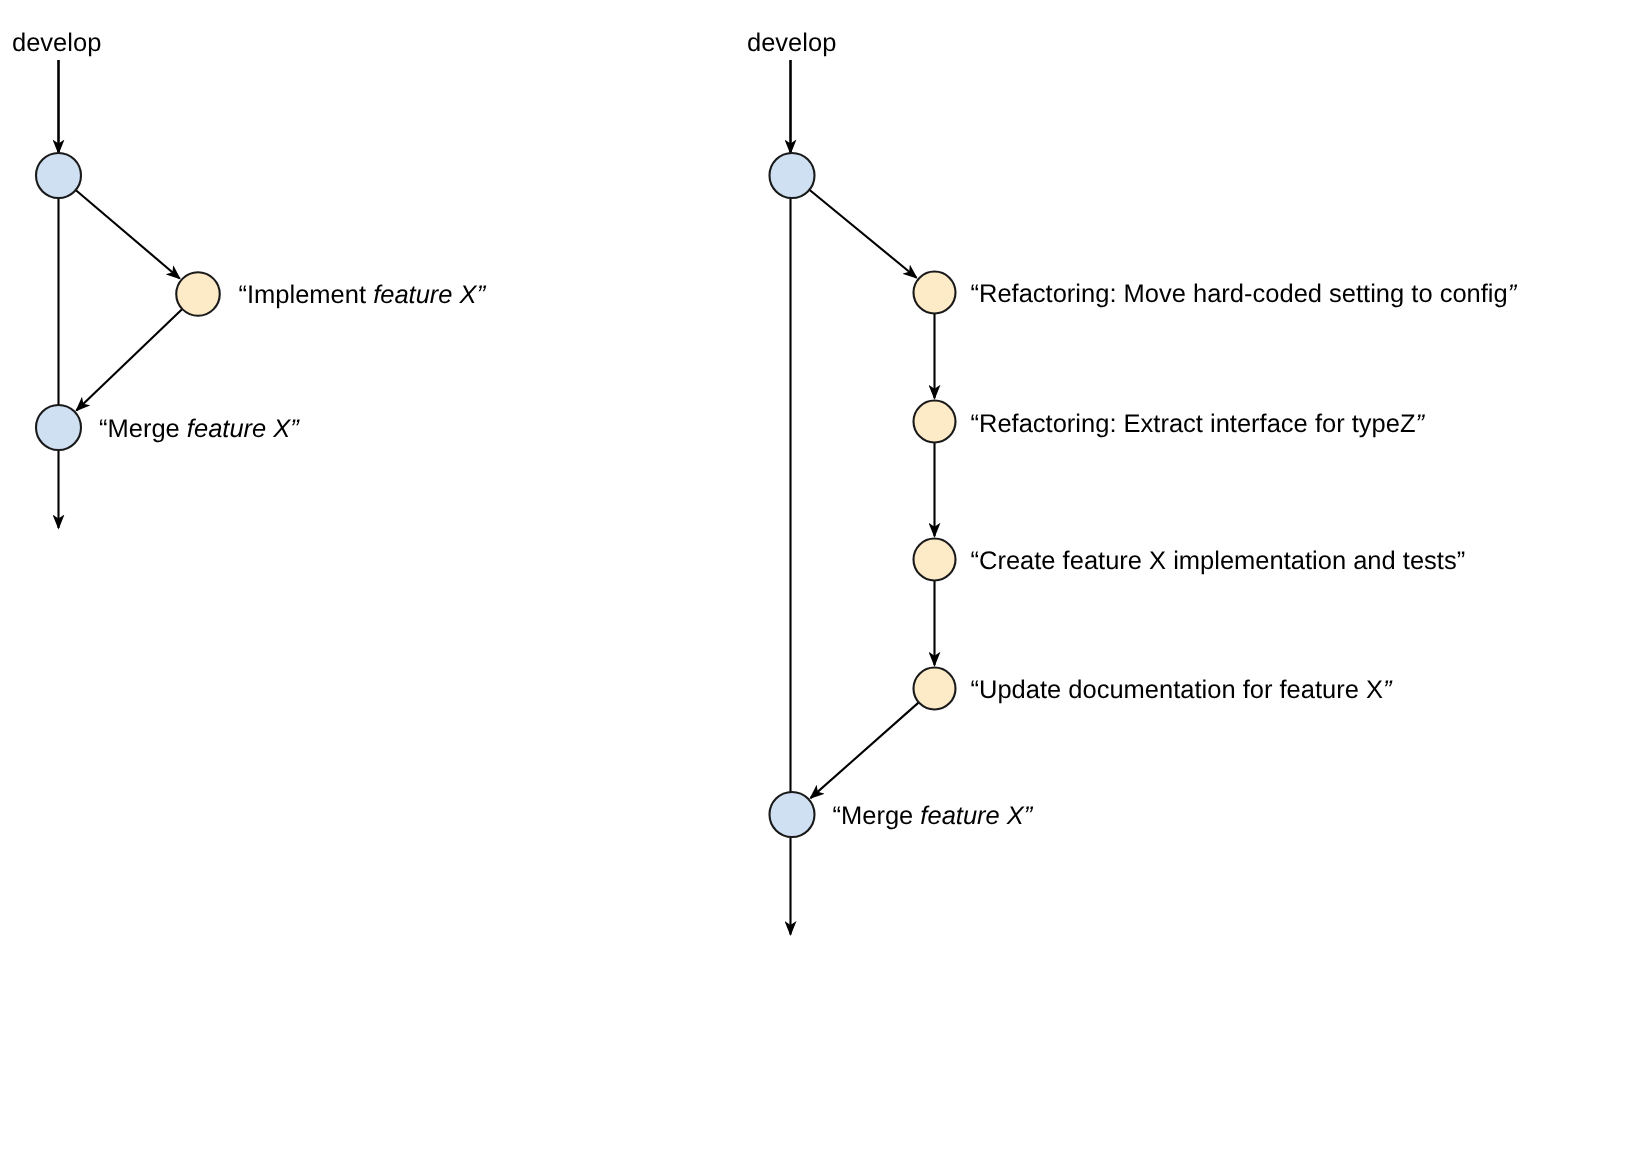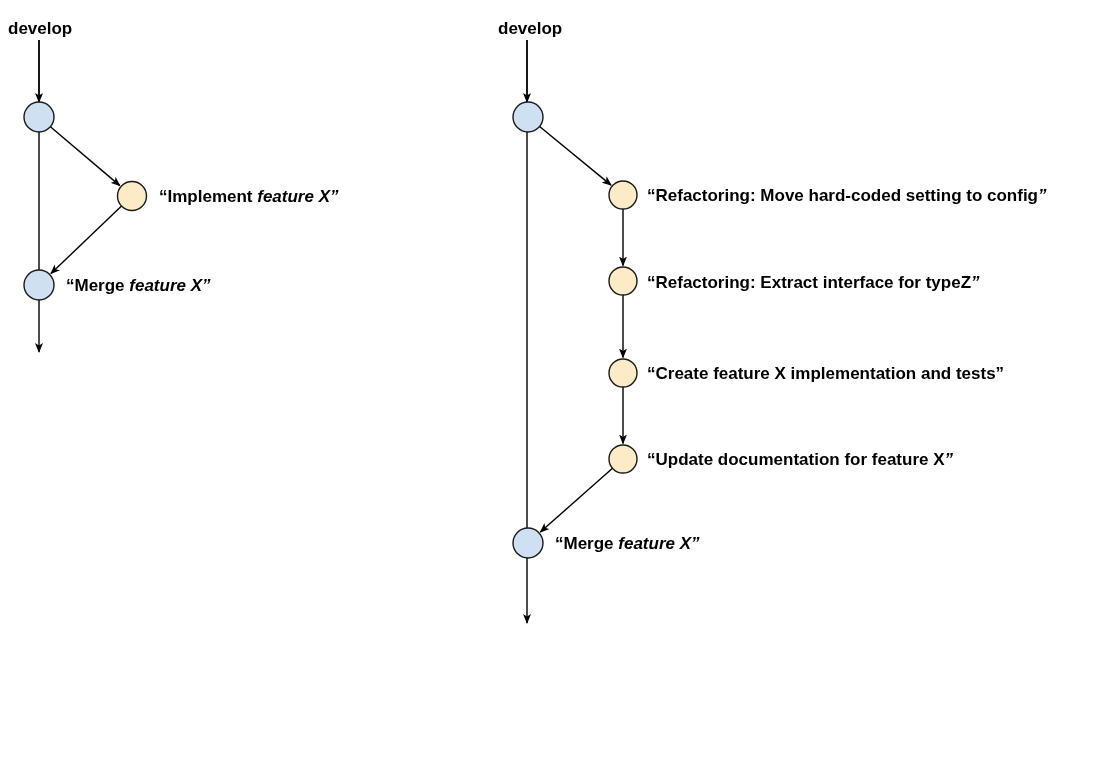--- a/index.html
+++ b/index.html
@@ -15,21 +15,20 @@
     overflow: hidden;
     font-family: "Liberation Sans", sans-serif;
     color: #000000;
   }
   #canvas-root {
     position: absolute;
     left: 0;
     top: 0;
     width: 1100px;
     height: 604px;
-    font-weight: bold;
   }
   svg.diagram-layer {
     position: absolute;
     left: 0;
     top: 0;
     width: 1100px;
     height: 768px;
     display: block;
   }
   .branch-label {

